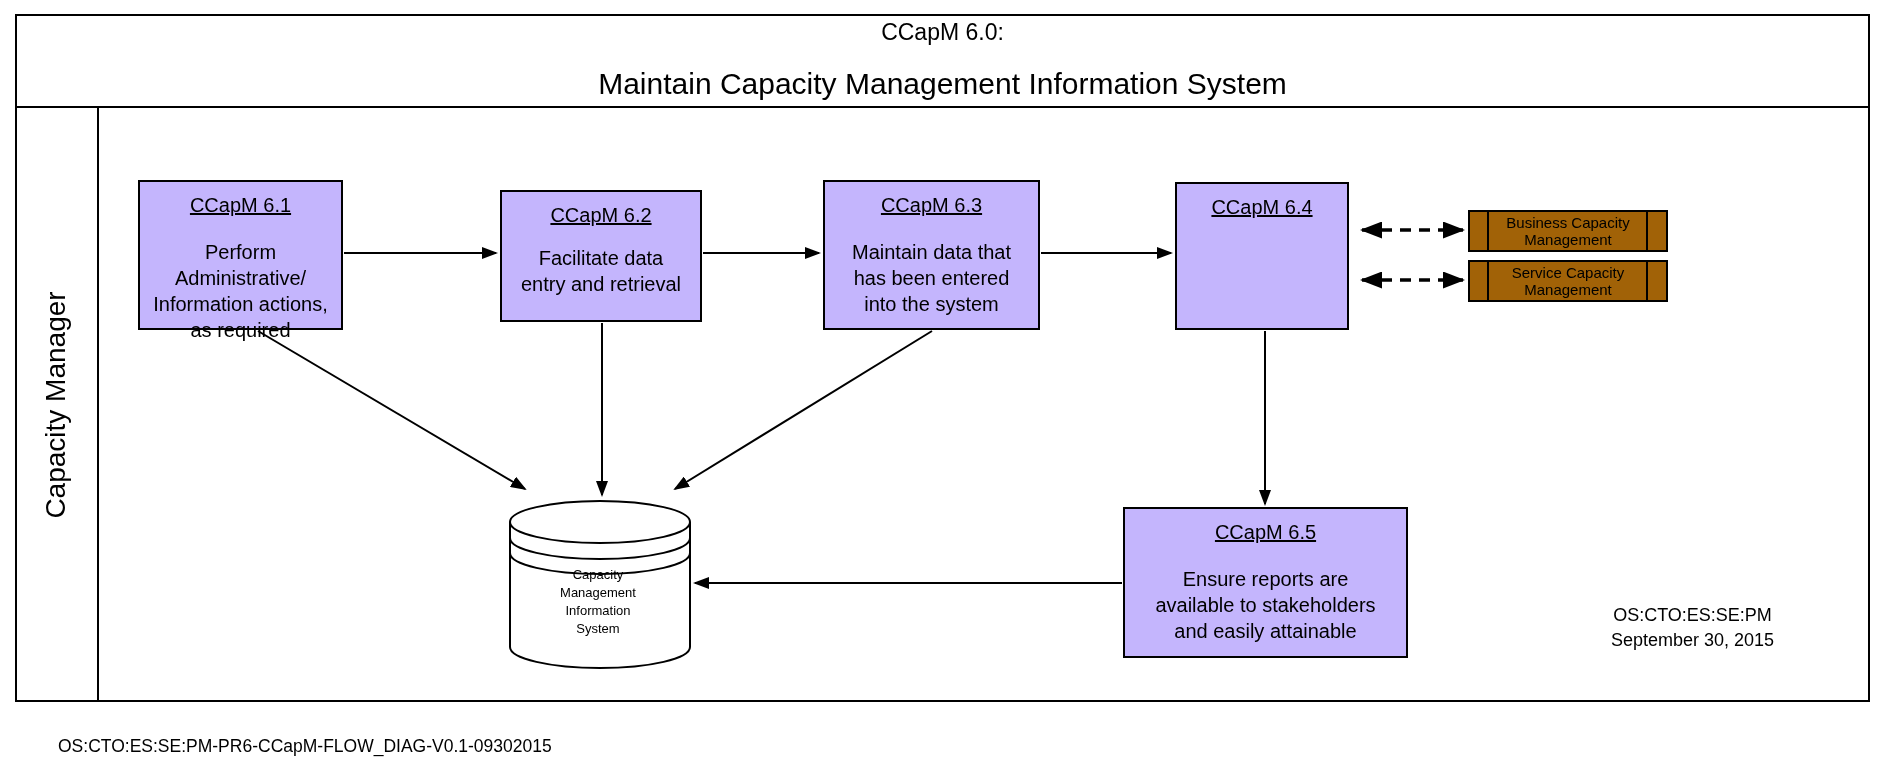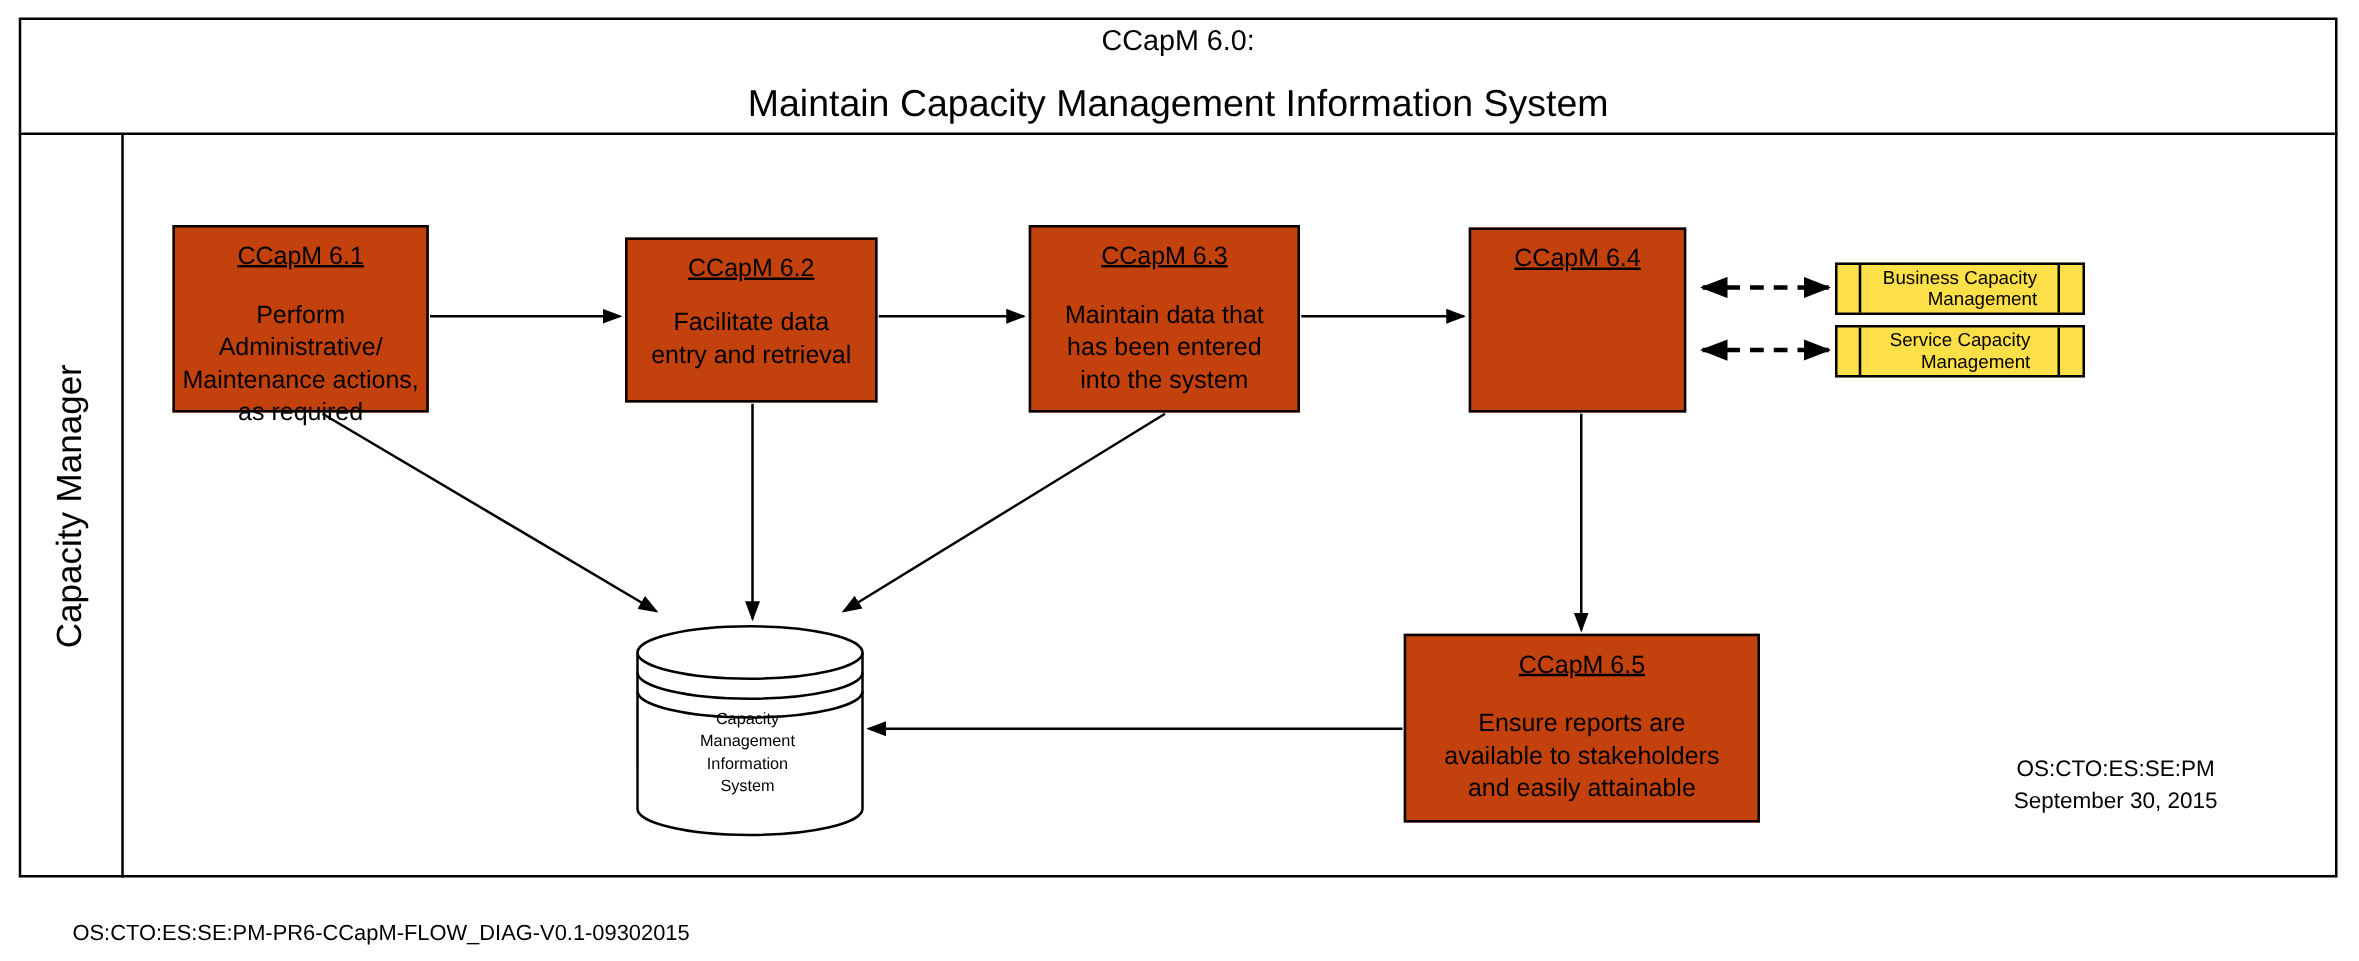--- a/index.html
+++ b/index.html
@@ -9,33 +9,33 @@
   
   .frame{left:15px;top:14px;width:1855px;height:688px;border:2px solid #000;box-sizing:border-box;}
   .titleband{left:15px;top:14px;width:1855px;height:94px;border-bottom:2px solid #000;box-sizing:border-box;
              display:flex;flex-direction:column;align-items:center;justify-content:center;gap:24px;}
   .title1{font-size:23px;line-height:24px;}
   .title2{font-size:30px;line-height:32px;}
   .lanecell{left:15px;top:108px;width:84px;height:594px;border-right:2px solid #000;box-sizing:border-box;
             display:flex;align-items:center;justify-content:center;}
   .lanecell span{transform:rotate(-90deg);white-space:nowrap;font-size:28px;}
   
-  .pbox{border:2px solid #000;box-sizing:border-box;background:#c2410c;
+  .pbox{border:2px solid #000;box-sizing:border-box;background:#c4b5fd;
         display:flex;flex-direction:column;align-items:center;text-align:center;}
   .pbox .ptitle{font-size:20px;text-decoration:underline;margin-top:12px;}
   .pbox .pbody{font-size:20px;line-height:26px;white-space:pre-line;margin-top:22px;}
   .b61{left:138px;top:180px;width:205px;height:150px;}
   .b62{left:500px;top:190px;width:202px;height:132px;}
   .b62 .pbody{margin-top:18px;}
   .b63{left:823px;top:180px;width:217px;height:150px;}
   .b64{left:1175px;top:182px;width:174px;height:148px;text-align:right;}
   .b65{left:1123px;top:507px;width:285px;height:151px;}
   
-  .xbox{border:2px solid #000;box-sizing:border-box;background:#fde047;position:absolute;
-        display:flex;align-items:center;justify-content:center;text-align:right;}
+  .xbox{border:2px solid #000;box-sizing:border-box;background:#a16207;position:absolute;
+        display:flex;align-items:center;justify-content:center;text-align:center;}
   .xbox .xlabel{font-size:15px;line-height:17px;white-space:pre-line;}
   .xb1{left:1468px;top:210px;width:200px;height:42px;}
   .xb2{left:1468px;top:260px;width:200px;height:42px;}
   .stripe{position:absolute;top:0;bottom:0;width:0;border-left:2px solid #000;}
   .stripe.l{left:17px;}
   .stripe.r{right:18px;}
   
   .dslabel{left:510px;top:566px;width:176px;text-align:center;font-size:13px;line-height:18px;white-space:pre-line;}
   
   .orgdate{left:1580px;top:603px;width:225px;text-align:center;font-size:18px;line-height:25px;}
@@ -84,21 +84,21 @@
   <div class="title1">CCapM 6.0:</div>
   <div class="title2">Maintain Capacity Management Information System</div>
 </div>
 <div class="abs lanecell">
   <span>Capacity Manager</span>
 </div>
 
 <div class="abs pbox b61">
   <div class="ptitle">CCapM 6.1</div>
   <div class="pbody">Perform Administrative/
-Maintenance actions,
+Information actions,
 as required</div>
 </div>
 <div class="abs pbox b62">
   <div class="ptitle">CCapM 6.2</div>
   <div class="pbody">Facilitate data
 entry and retrieval</div>
 </div>
 <div class="abs pbox b63">
   <div class="ptitle">CCapM 6.3</div>
   <div class="pbody">Maintain data that

